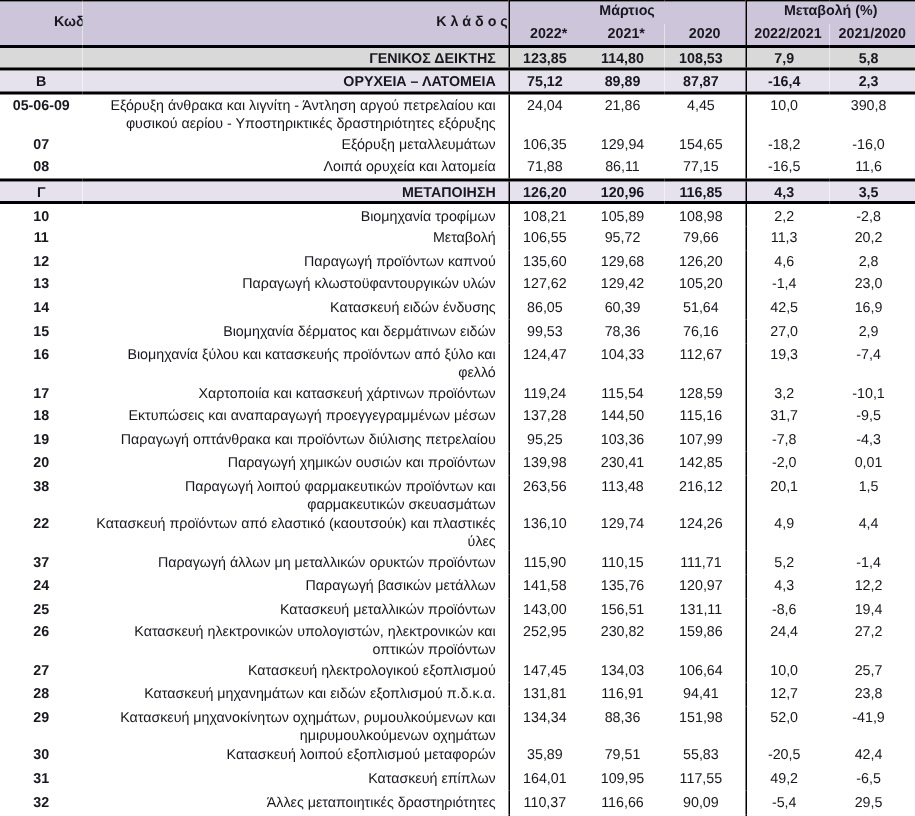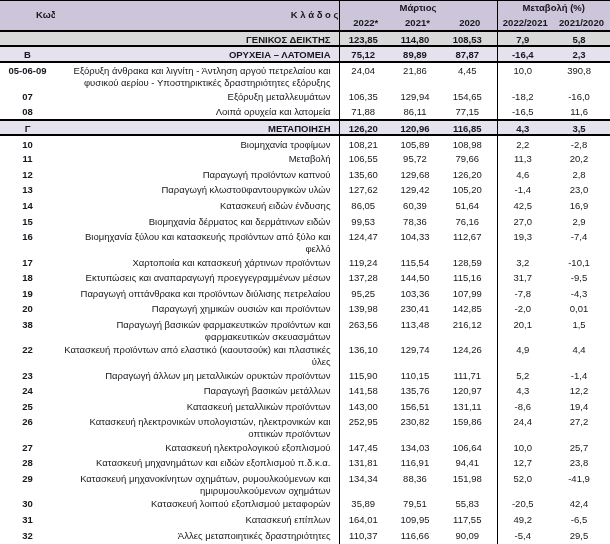--- a/index.html
+++ b/index.html
@@ -220,38 +220,38 @@
         <td class="cell-code">20</td>
         <td class="cell-name">Παραγωγή χημικών ουσιών και προϊόντων</td>
         <td class="cell-value">139,98</td>
         <td class="cell-value">230,41</td>
         <td class="cell-value">142,85</td>
         <td class="cell-value">-2,0</td>
         <td class="cell-value">0,01</td>
       </tr>
       <tr class="row-data">
         <td class="cell-code">38</td>
-        <td class="cell-name">Παραγωγή βασικών φαρμακευτικών προϊόντων και φαρμακευτικών σκευασμάτων</td>
+        <td class="cell-name">Παραγωγή λοιπού φαρμακευτικών προϊόντων και φαρμακευτικών σκευασμάτων</td>
         <td class="cell-value">263,56</td>
         <td class="cell-value">113,48</td>
         <td class="cell-value">216,12</td>
         <td class="cell-value">20,1</td>
         <td class="cell-value">1,5</td>
       </tr>
       <tr class="row-data">
         <td class="cell-code">22</td>
         <td class="cell-name">Κατασκευή προϊόντων από ελαστικό (καουτσούκ) και πλαστικές ύλες</td>
         <td class="cell-value">136,10</td>
         <td class="cell-value">129,74</td>
         <td class="cell-value">124,26</td>
         <td class="cell-value">4,9</td>
         <td class="cell-value">4,4</td>
       </tr>
       <tr class="row-data">
-        <td class="cell-code">23</td>
+        <td class="cell-code">37</td>
         <td class="cell-name">Παραγωγή άλλων μη μεταλλικών ορυκτών προϊόντων</td>
         <td class="cell-value">115,90</td>
         <td class="cell-value">110,15</td>
         <td class="cell-value">111,71</td>
         <td class="cell-value">5,2</td>
         <td class="cell-value">-1,4</td>
       </tr>
       <tr class="row-data">
         <td class="cell-code">24</td>
         <td class="cell-name">Παραγωγή βασικών μετάλλων</td>

